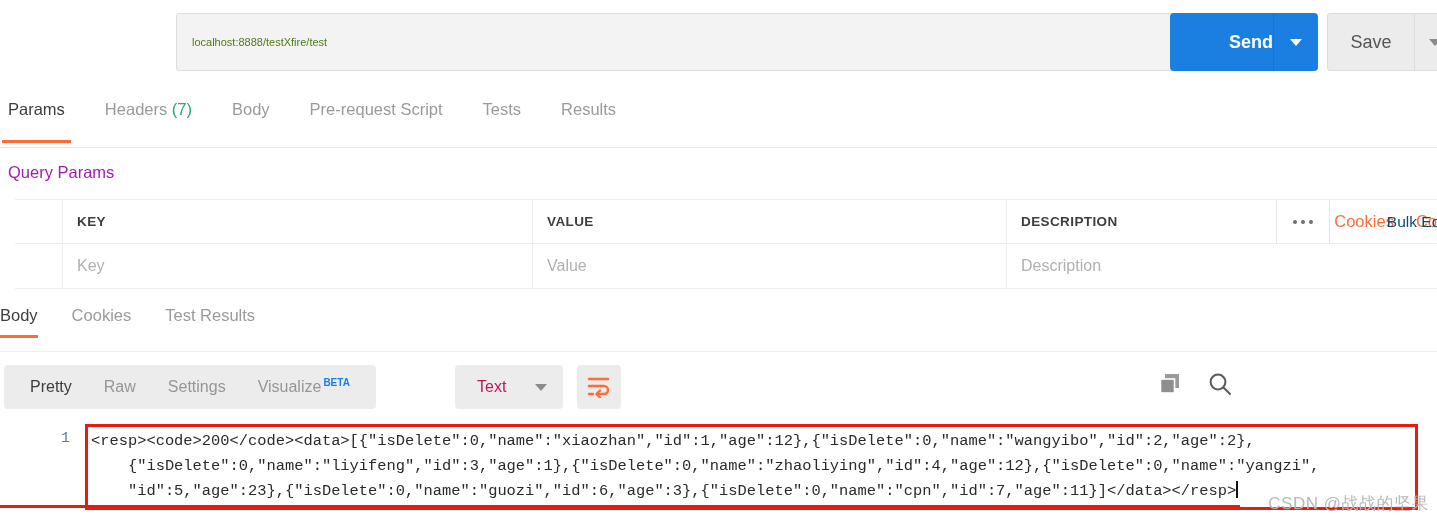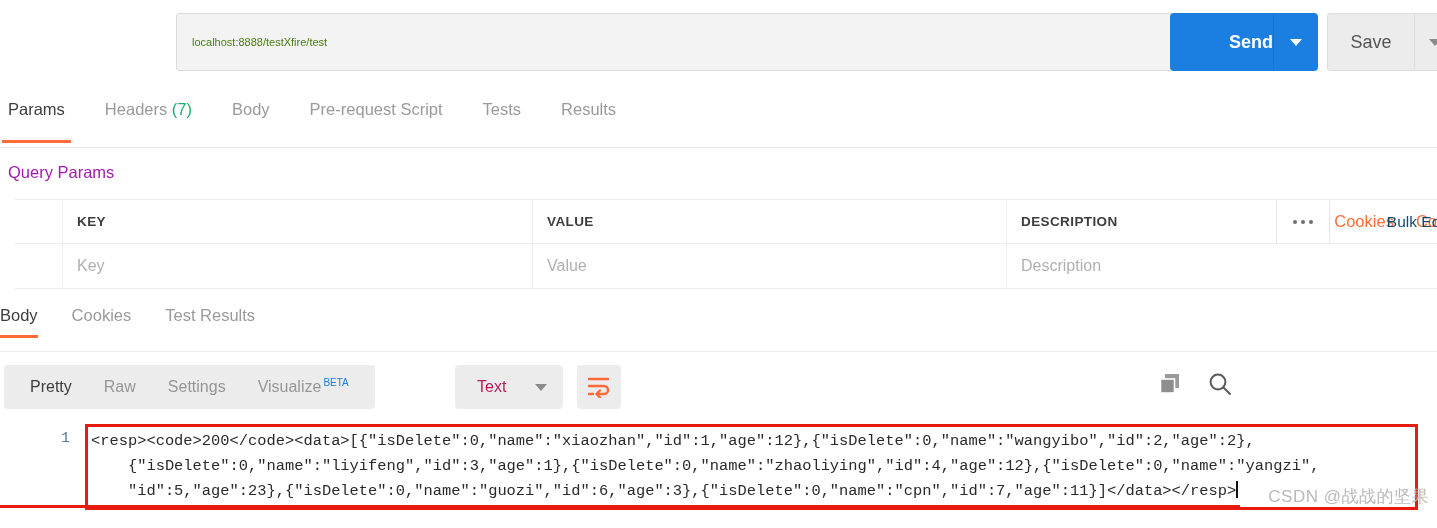--- a/index.html
+++ b/index.html
@@ -87,21 +87,21 @@
   .resp-divider { position:absolute; left:0; top:351px; width:1437px; height:1px; background:#ededed; }
 
   
   .body-toolbar { position:absolute; left:0; top:365px; width:1241px; height:48px; }
   .seg {
     position:absolute; left:4px; top:0; height:44px; background:#ececec; border-radius:4px;
     display:flex; align-items:center; padding:0 10px;
   }
   .seg-item { font-size:16px; color:#969696; padding:0 16px; position:relative; cursor:pointer; }
   .seg-item.active { color:#3d3d3d; }
-  .beta { font-size:10px; color:#1a7fe0; font-weight:normal; vertical-align:super; margin-left:2px; }
+  .beta { font-size:10px; color:#1a7fe0; font-weight:bold; vertical-align:super; margin-left:2px; }
   .text-drop {
     position:absolute; left:455px; top:0; width:108px; height:44px; background:#ececec; border-radius:4px;
     display:flex; align-items:center; justify-content:space-between; padding:0 16px 0 22px;
   }
   .text-drop span { font-size:16px; color:#be185d; }
   .wrap-btn {
     position:absolute; left:577px; top:0; width:44px; height:44px; background:#ececec; border-radius:4px;
     display:flex; align-items:center; justify-content:center;
   }
   .icons-right { position:absolute; right:8px; top:6px; display:flex; align-items:center; gap:24px; }
@@ -110,21 +110,21 @@
   .code-area { position:absolute; left:0; top:424px; width:1437px; height:104px; }
   .gutter { position:absolute; left:30px; top:6px; width:40px; text-align:right; color:#5c7a99; font-size:15px; font-family:"Liberation Mono", monospace; }
   .red-box { position:absolute; left:85px; top:0px; width:1333px; height:86px; border:3px solid #e81b0f; }
   .code-text {
     position:absolute; left:91px; top:5px; width:1340px;
     font-family:"Liberation Mono", monospace; font-size:15.4px; line-height:25px;
     color:#2a2a2a; white-space:pre;
   }
   .caret-text { display:inline-block; width:2px; height:17px; background:#111; vertical-align:-3px; }
   .wm {
-    position:absolute; right:8px; bottom:20px; font-size:17px; color:#b9b9b9;
+    position:absolute; right:8px; bottom:13px; font-size:17px; color:#b9b9b9;
     font-family:"Liberation Sans", sans-serif; letter-spacing:.5px;
   }
   .wm-line { position:absolute; left:0; bottom:20px; width:1240px; height:3px; background:#e81b0f; }
 </style>
 </head>
 <body>
 
 <div id="app">
 
   <div class="urlbar">

